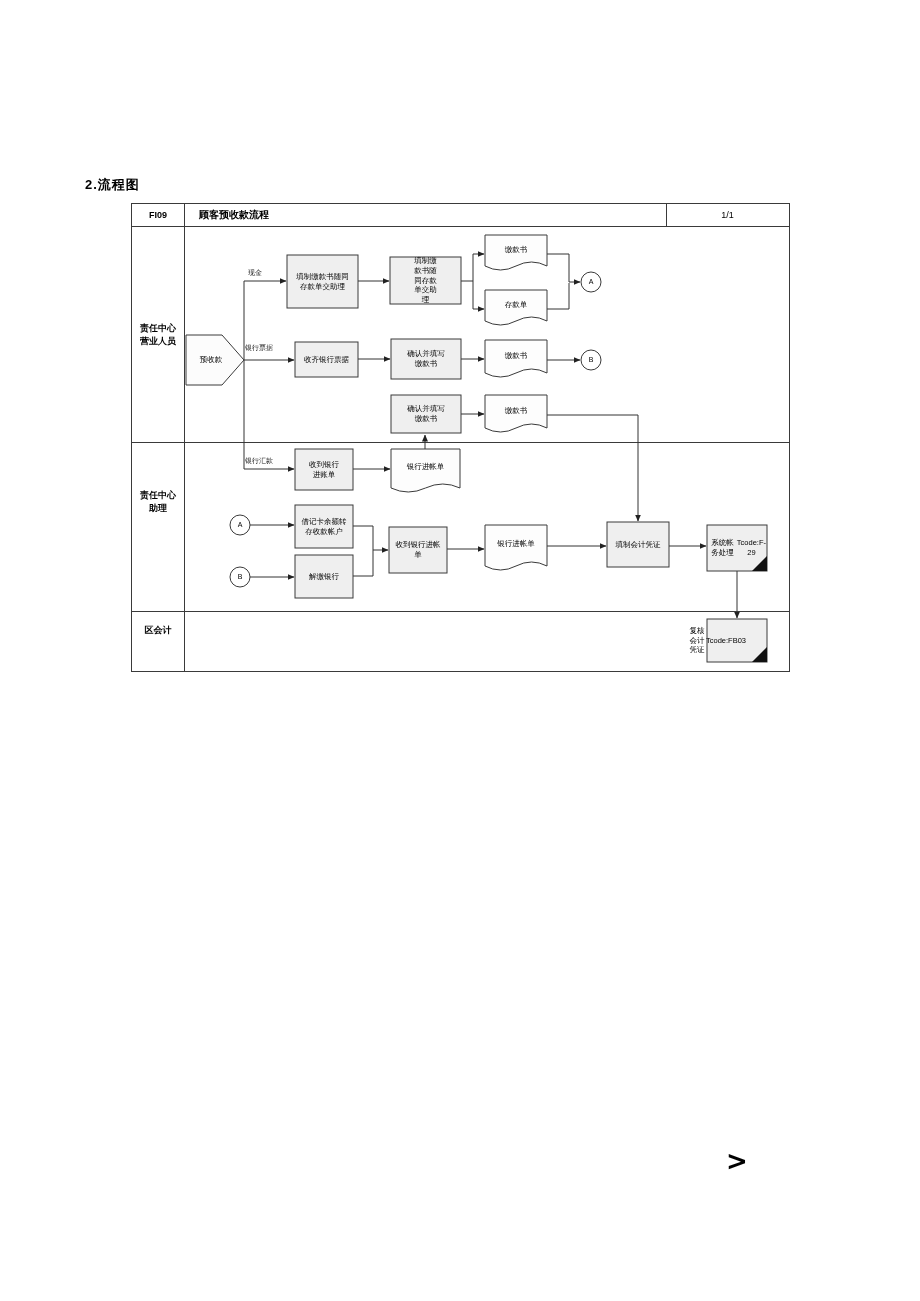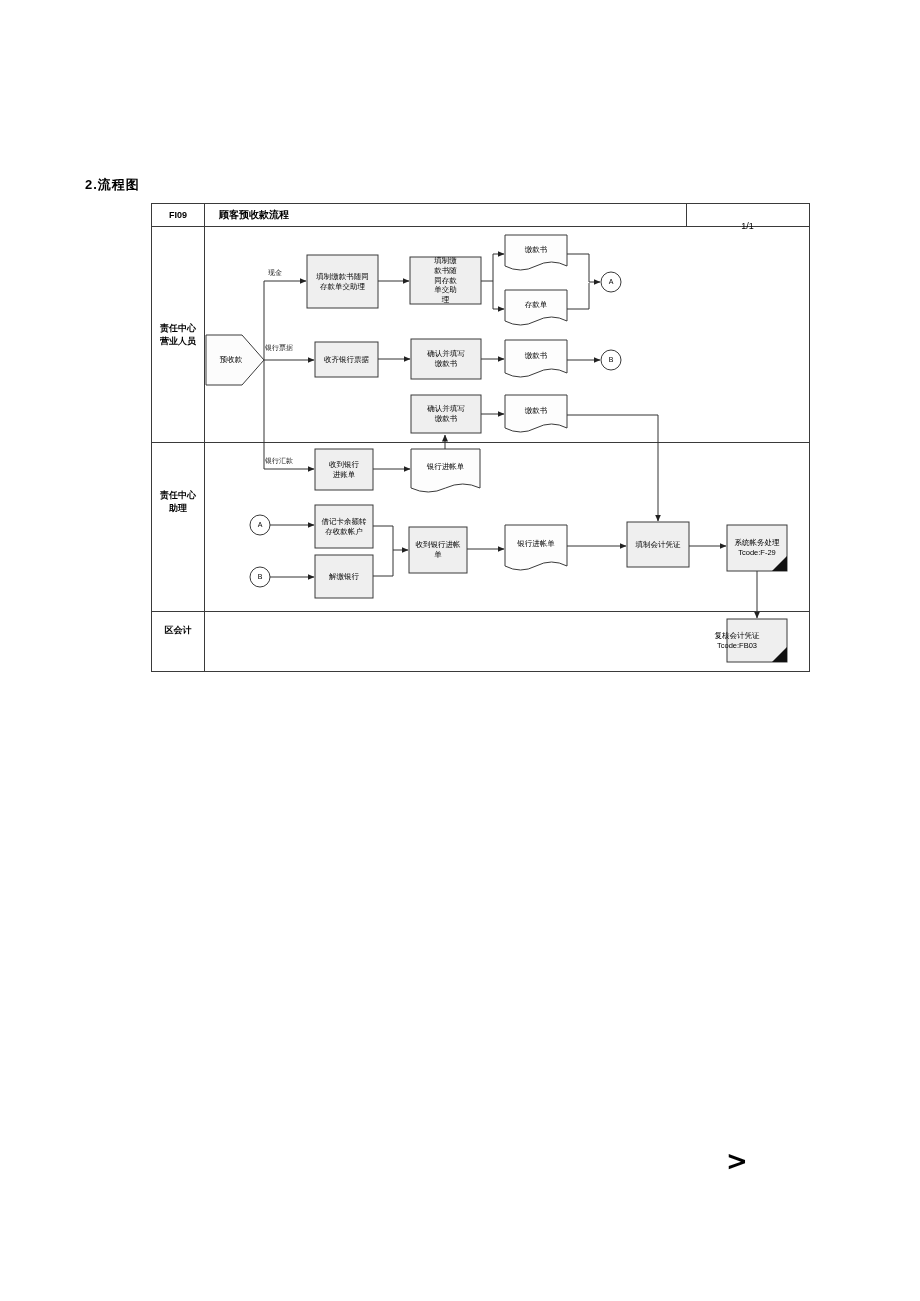--- a/index.html
+++ b/index.html
@@ -12,41 +12,40 @@
     color:#000;
   }
   .heading {
     position:absolute; left:85px; top:176px;
     font-size:13px; font-weight:bold; letter-spacing:1px;
   }
   .frame {
     position:absolute; left:131px; top:203px;
     width:659px; height:469px;
     border:1px solid #3a3a3a;
-    margin-left:20px;
   }
   .line { position:absolute; background:#3a3a3a; }
   .hdr {
     position:absolute; display:flex; align-items:center;
     font-size:9px; color:#000;
   }
   .hdr.code { left:0; top:0; width:52px; height:22px; justify-content:center; font-weight:bold; }
   .hdr.title { left:62px; top:0; width:400px; height:22px; padding-left:5px; font-weight:bold; font-size:10px; }
-  .hdr.pageno { left:534px; top:11px; width:123px; height:22px; justify-content:center; }
+  .hdr.pageno { left:534px; top:0; width:123px; height:22px; justify-content:center; }
   .lane-label {
     position:absolute; left:0; width:52px;
     display:flex; flex-direction:column; align-items:center; justify-content:center;
     font-size:9px; font-weight:bold; line-height:1.4; text-align:center;
   }
   .canvas { position:absolute; left:0; top:0; }
   .nlabel {
     position:absolute; display:flex; align-items:center; justify-content:center;
     text-align:center; font-size:7.5px; line-height:1.3; color:#000;
   }
-  .nlabel.col { flex-direction:column; }
+  .nlabel.col { flex-direction:row; }
   .blabel { position:absolute; font-size:7px; color:#222; white-space:nowrap; }
   .overflow {
     position:absolute; left:726px; top:1146px;
     font-size:26px; font-weight:bold;
     font-family:"DejaVu Sans", sans-serif;
   }
 </style>
 </head>
 <body>
 

